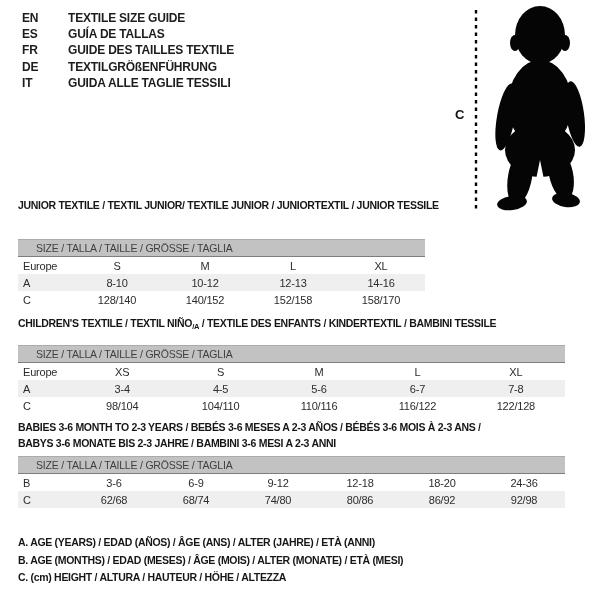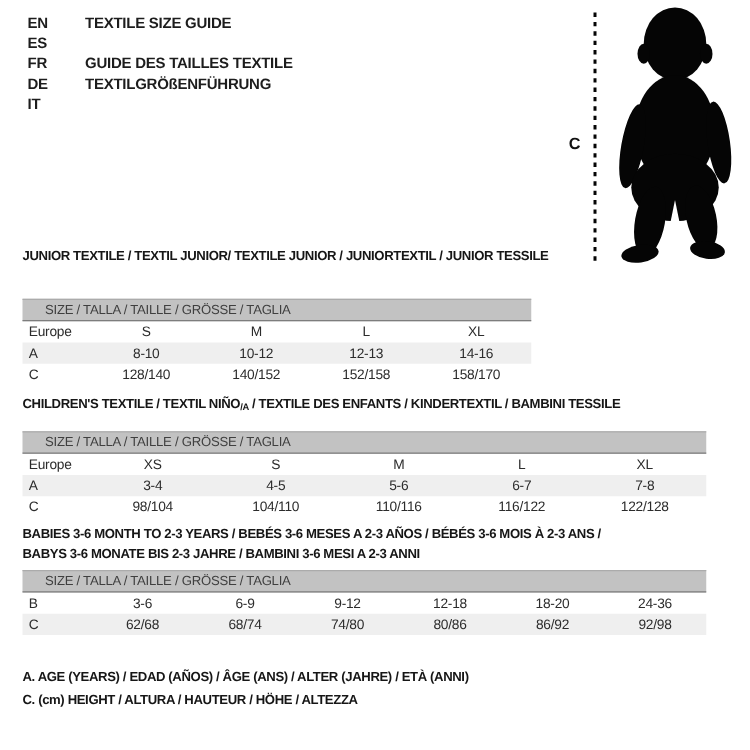--- a/index.html
+++ b/index.html
@@ -48,31 +48,33 @@
 
 <div class="canvas">
 
   <div class="lang-list">
     <div class="lang-row">
       <span class="lang-code">EN</span>
       <span>TEXTILE SIZE GUIDE</span>
     </div>
     <div class="lang-row">
       <span class="lang-code">ES</span>
+      <span>GUÍA DE TALLAS</span>
     </div>
     <div class="lang-row">
       <span class="lang-code">FR</span>
       <span>GUIDE DES TAILLES TEXTILE</span>
     </div>
     <div class="lang-row">
       <span class="lang-code">DE</span>
       <span>TEXTILGRÖßENFÜHRUNG</span>
     </div>
     <div class="lang-row">
       <span class="lang-code">IT</span>
+      <span>GUIDA ALLE TAGLIE TESSILI</span>
     </div>
   </div>
 
   <div class="fig">
     <svg width="160" height="212" viewBox="0 0 160 212">
       <line class="measure-line" x1="36" y1="8" x2="36" y2="207"></line>
       <text class="measure-label" x="15" y="117">C</text>
       <g>
         <ellipse class="sil" cx="100" cy="33" rx="25" ry="29"></ellipse>
         <ellipse class="sil" cx="75" cy="41" rx="5" ry="8"></ellipse>
@@ -168,16 +170,17 @@
       <div class="t-cell">68/74</div>
       <div class="t-cell">74/80</div>
       <div class="t-cell">80/86</div>
       <div class="t-cell">86/92</div>
       <div class="t-cell">92/98</div>
     </div>
   </div>
 
   <div class="notes">
     <div>A. AGE (YEARS) / EDAD (AÑOS) / ÂGE (ANS) / ALTER (JAHRE) / ETÀ (ANNI)</div>
+    <div>B. AGE (MONTHS) / EDAD (MESES) / ÂGE (MOIS) / ALTER (MONATE) / ETÀ (MESI)</div>
     <div>C. (cm) HEIGHT / ALTURA / HAUTEUR / HÖHE / ALTEZZA</div>
   </div>
 
 </div>
 
 </body></html>

